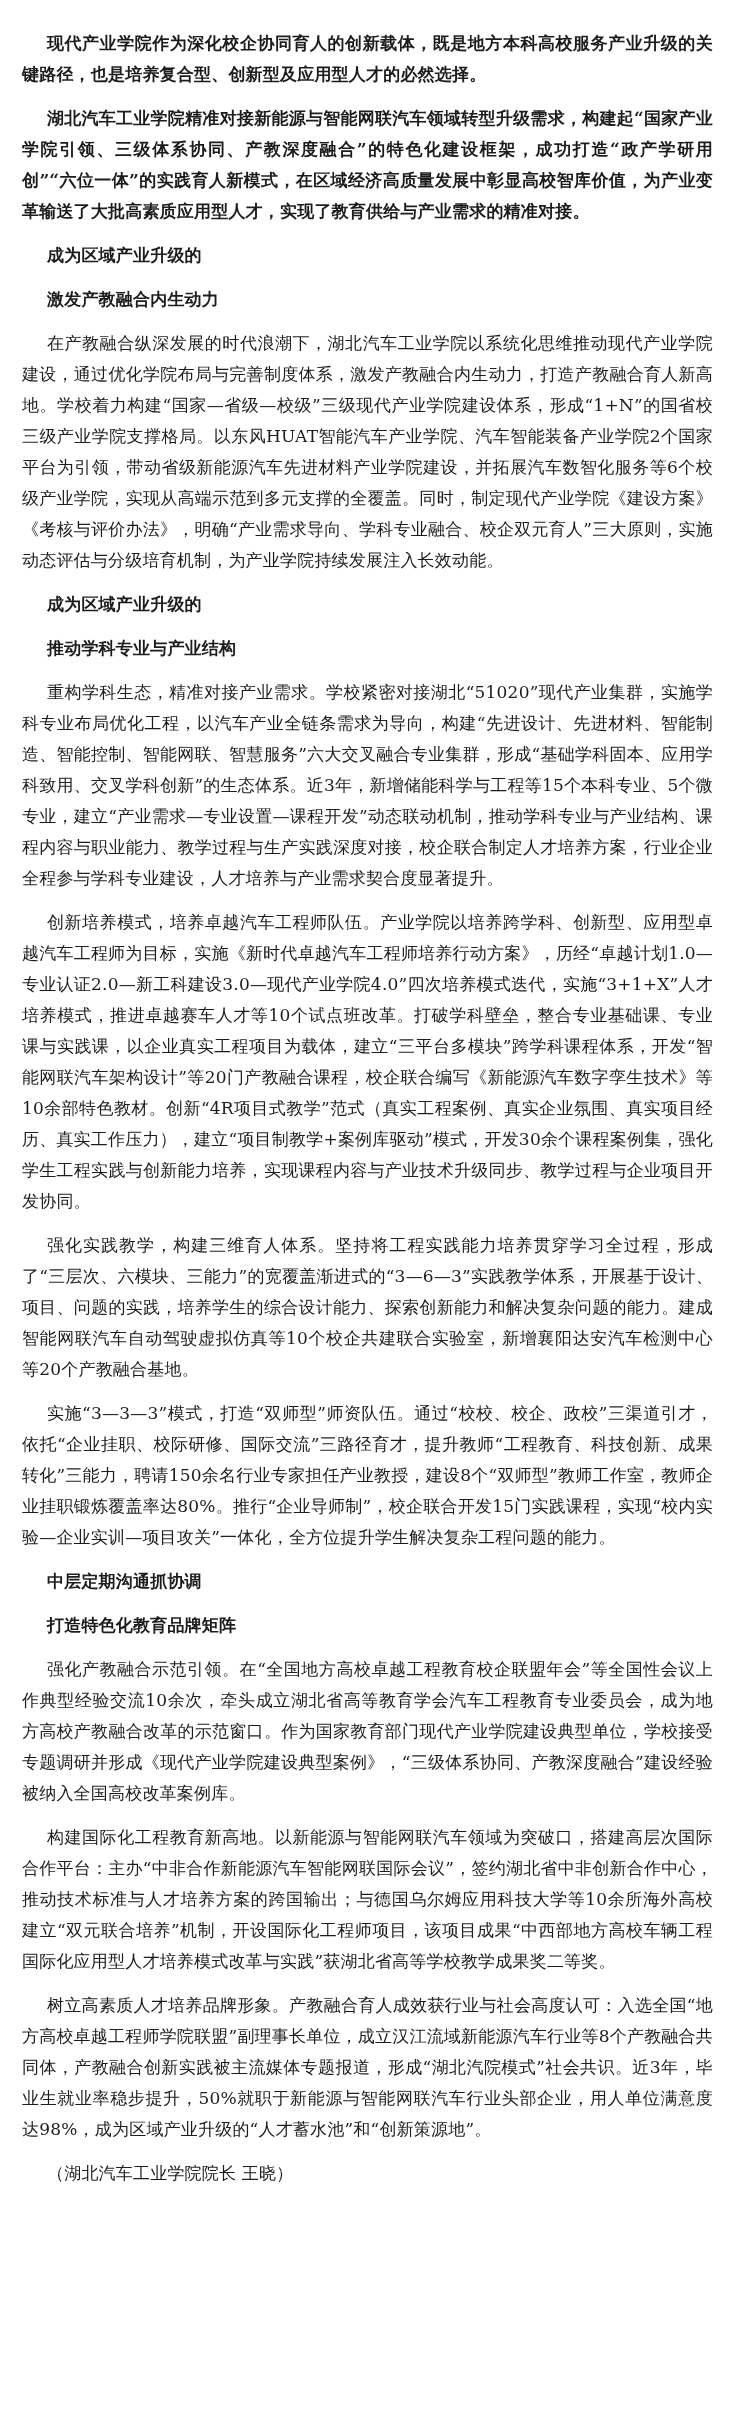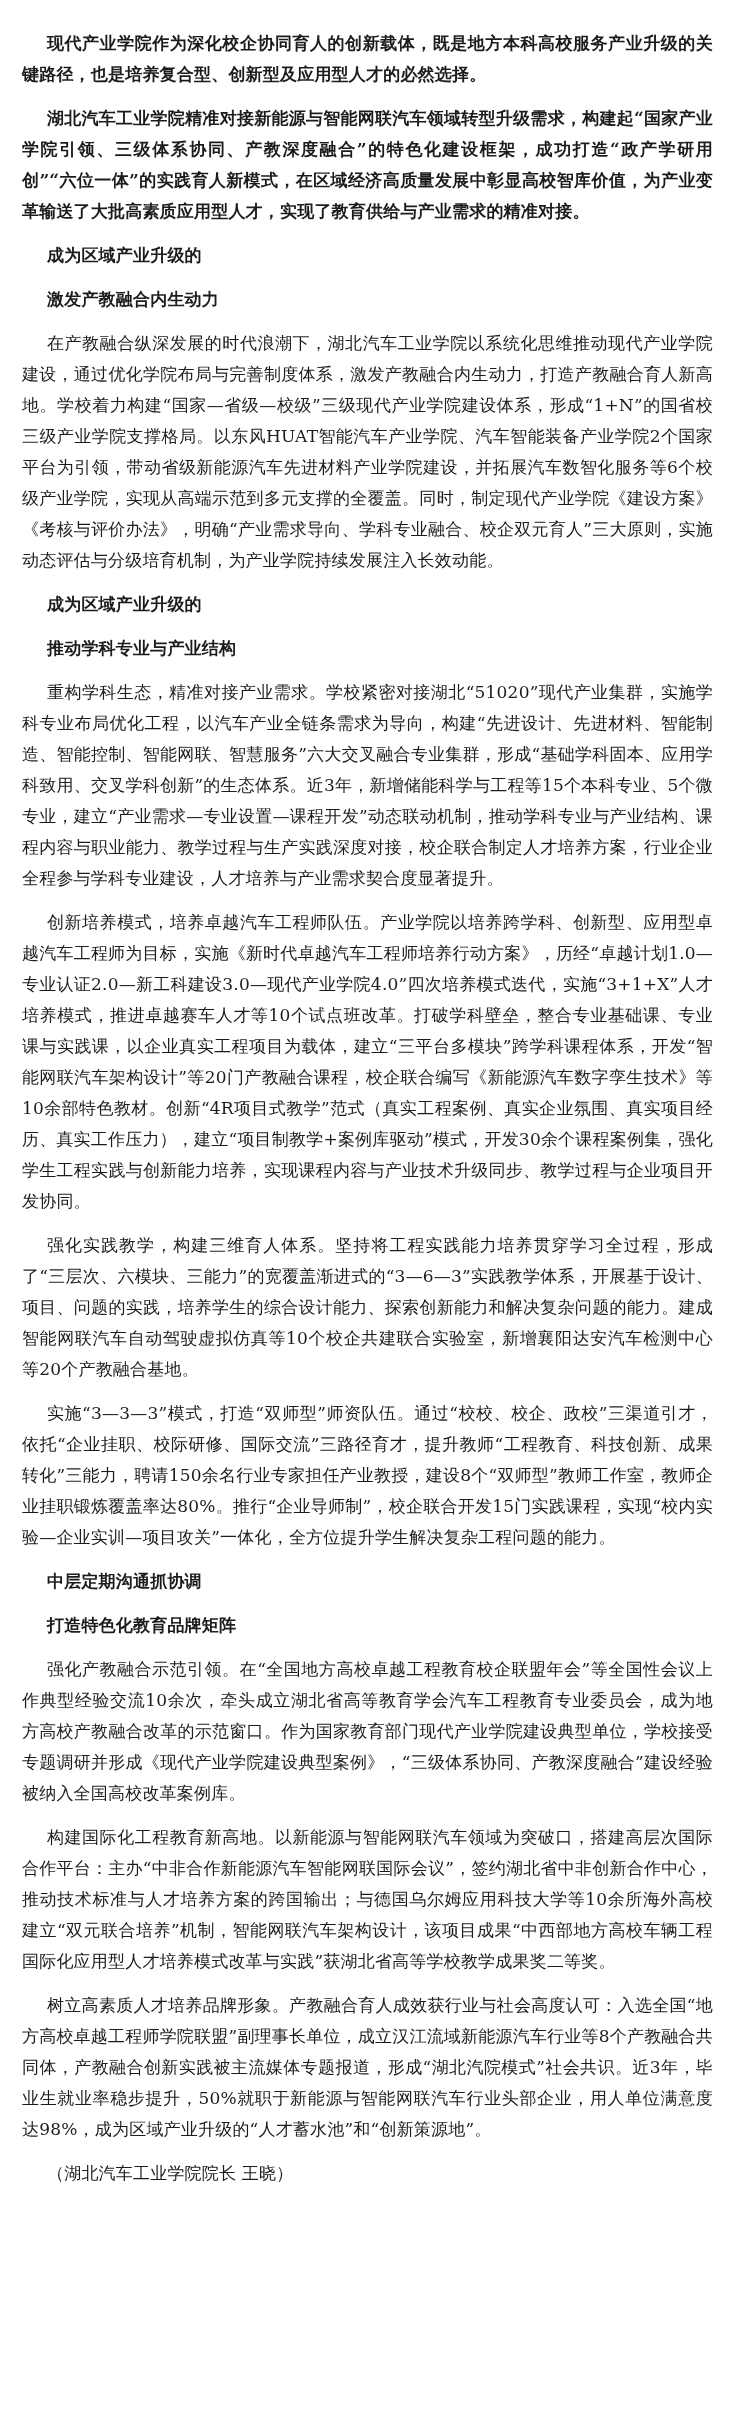--- a/index.html
+++ b/index.html
@@ -54,18 +54,18 @@
 
   <p class="para">重构学科生态，精准对接产业需求。学校紧密对接湖北“51020”现代产业集群，实施学科专业布局优化工程，以汽车产业全链条需求为导向，构建“先进设计、先进材料、智能制造、智能控制、智能网联、智慧服务”六大交叉融合专业集群，形成“基础学科固本、应用学科致用、交叉学科创新”的生态体系。近3年，新增储能科学与工程等15个本科专业、5个微专业，建立“产业需求—专业设置—课程开发”动态联动机制，推动学科专业与产业结构、课程内容与职业能力、教学过程与生产实践深度对接，校企联合制定人才培养方案，行业企业全程参与学科专业建设，人才培养与产业需求契合度显著提升。</p>
   <p class="para">创新培养模式，培养卓越汽车工程师队伍。产业学院以培养跨学科、创新型、应用型卓越汽车工程师为目标，实施《新时代卓越汽车工程师培养行动方案》，历经“卓越计划1.0—专业认证2.0—新工科建设3.0—现代产业学院4.0”四次培养模式迭代，实施“3+1+X”人才培养模式，推进卓越赛车人才等10个试点班改革。打破学科壁垒，整合专业基础课、专业课与实践课，以企业真实工程项目为载体，建立“三平台多模块”跨学科课程体系，开发“智能网联汽车架构设计”等20门产教融合课程，校企联合编写《新能源汽车数字孪生技术》等10余部特色教材。创新“4R项目式教学”范式（真实工程案例、真实企业氛围、真实项目经历、真实工作压力），建立“项目制教学+案例库驱动”模式，开发30余个课程案例集，强化学生工程实践与创新能力培养，实现课程内容与产业技术升级同步、教学过程与企业项目开发协同。</p>
   <p class="para">强化实践教学，构建三维育人体系。坚持将工程实践能力培养贯穿学习全过程，形成了“三层次、六模块、三能力”的宽覆盖渐进式的“3—6—3”实践教学体系，开展基于设计、项目、问题的实践，培养学生的综合设计能力、探索创新能力和解决复杂问题的能力。建成智能网联汽车自动驾驶虚拟仿真等10个校企共建联合实验室，新增襄阳达安汽车检测中心等20个产教融合基地。</p>
   <p class="para">实施“3—3—3”模式，打造“双师型”师资队伍。通过“校校、校企、政校”三渠道引才，依托“企业挂职、校际研修、国际交流”三路径育才，提升教师“工程教育、科技创新、成果转化”三能力，聘请150余名行业专家担任产业教授，建设8个“双师型”教师工作室，教师企业挂职锻炼覆盖率达80%。推行“企业导师制”，校企联合开发15门实践课程，实现“校内实验—企业实训—项目攻关”一体化，全方位提升学生解决复杂工程问题的能力。</p>
 
   <p class="para section-heading">中层定期沟通抓协调</p>
   <p class="para section-heading">打造特色化教育品牌矩阵</p>
 
   <p class="para">强化产教融合示范引领。在“全国地方高校卓越工程教育校企联盟年会”等全国性会议上作典型经验交流10余次，牵头成立湖北省高等教育学会汽车工程教育专业委员会，成为地方高校产教融合改革的示范窗口。作为国家教育部门现代产业学院建设典型单位，学校接受专题调研并形成《现代产业学院建设典型案例》，“三级体系协同、产教深度融合”建设经验被纳入全国高校改革案例库。</p>
-  <p class="para">构建国际化工程教育新高地。以新能源与智能网联汽车领域为突破口，搭建高层次国际合作平台：主办“中非合作新能源汽车智能网联国际会议”，签约湖北省中非创新合作中心，推动技术标准与人才培养方案的跨国输出；与德国乌尔姆应用科技大学等10余所海外高校建立“双元联合培养”机制，智能网联汽车架构设计，该项目成果“中西部地方高校车辆工程国际化应用型人才培养模式改革与实践”获湖北省高等学校教学成果奖二等奖。</p>
+  <p class="para">构建国际化工程教育新高地。以新能源与智能网联汽车领域为突破口，搭建高层次国际合作平台：主办“中非合作新能源汽车智能网联国际会议”，签约湖北省中非创新合作中心，推动技术标准与人才培养方案的跨国输出；与德国乌尔姆应用科技大学等10余所海外高校建立“双元联合培养”机制，开设国际化工程师项目，该项目成果“中西部地方高校车辆工程国际化应用型人才培养模式改革与实践”获湖北省高等学校教学成果奖二等奖。</p>
   <p class="para">树立高素质人才培养品牌形象。产教融合育人成效获行业与社会高度认可：入选全国“地方高校卓越工程师学院联盟”副理事长单位，成立汉江流域新能源汽车行业等8个产教融合共同体，产教融合创新实践被主流媒体专题报道，形成“湖北汽院模式”社会共识。近3年，毕业生就业率稳步提升，50%就职于新能源与智能网联汽车行业头部企业，用人单位满意度达98%，成为区域产业升级的“人才蓄水池”和“创新策源地”。</p>
 
   <p class="para signature">（湖北汽车工业学院院长 王晓）</p>
 
 </div>
 
 </body></html>

